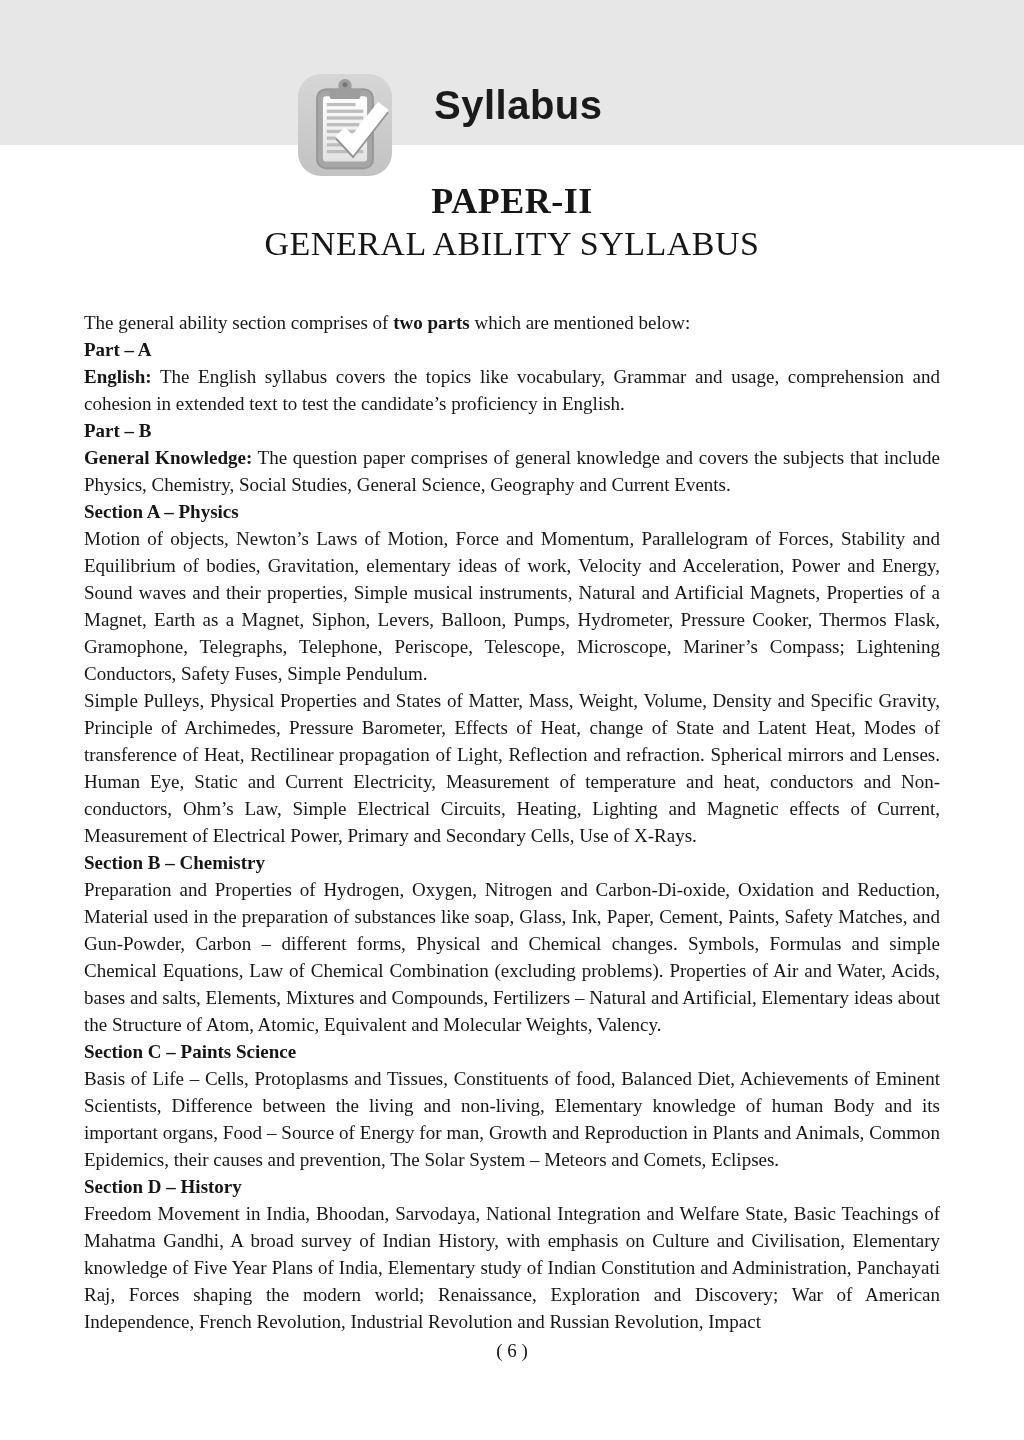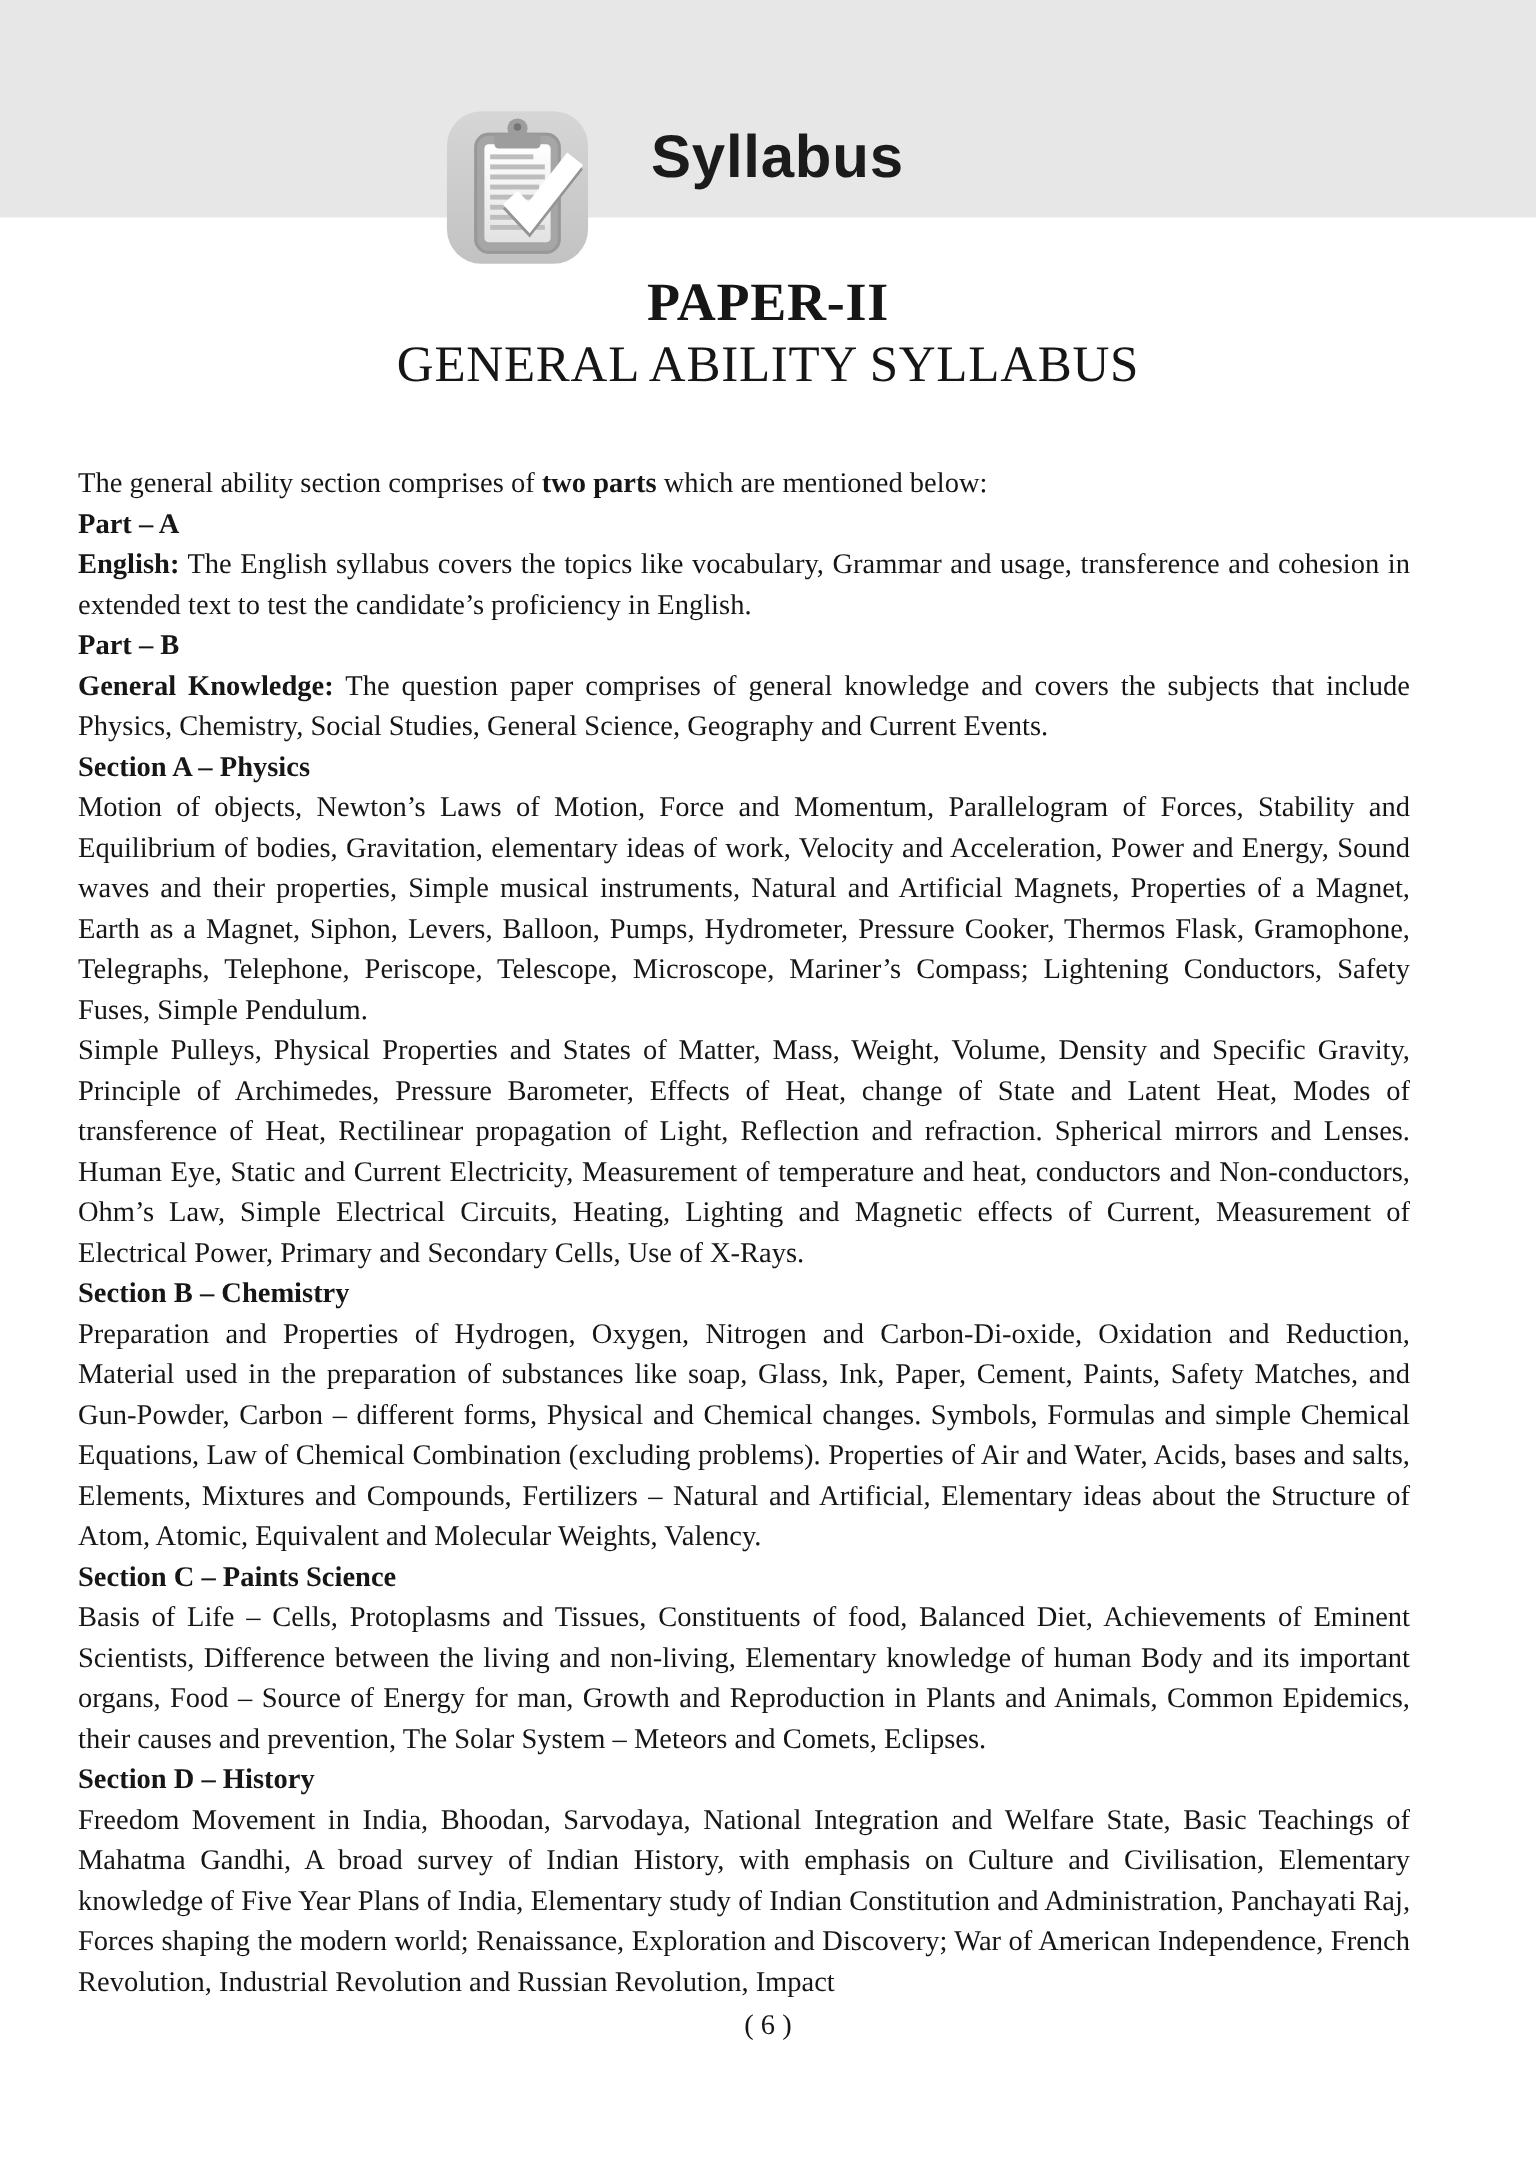--- a/index.html
+++ b/index.html
@@ -43,21 +43,21 @@
     letter-spacing: 0.5px;
   }
   .subject {
     margin: 0;
     font-size: 34px;
     font-weight: 400;
     line-height: 46px;
     letter-spacing: 0.5px;
   }
   .doc-body {
-    margin: 42px 84px 0 52px;
+    margin: 42px 84px 0 84px;
     font-size: 19px;
     line-height: 27px;
     text-align: justify;
   }
   .doc-body p { margin: 0; }
   .h { font-weight: 700; text-align: left; }
   .lbl { font-weight: 700; }
   .page-footer {
     text-align: center;
     font-size: 19px;
@@ -107,21 +107,21 @@
 
   <div class="headings">
     <h2 class="paper-no">PAPER-II</h2>
     <h2 class="subject">GENERAL ABILITY SYLLABUS</h2>
   </div>
 
   <main class="doc-body">
     <p><span>The general ability section comprises of </span><span class="lbl">two parts</span><span> which are mentioned below:</span></p>
 
     <p class="h">Part – A</p>
-    <p><span class="lbl">English:</span><span> The English syllabus covers the topics like vocabulary, Grammar and usage, transference and cohesion in extended text to test the candidate’s proficiency in English.</span></p>
+    <p><span class="lbl">English:</span><span> The English syllabus covers the topics like vocabulary, Grammar and usage, comprehension and cohesion in extended text to test the candidate’s proficiency in English.</span></p>
 
     <p class="h">Part – B</p>
     <p><span class="lbl">General Knowledge:</span><span> The question paper comprises of general knowledge and covers the subjects that include Physics, Chemistry, Social Studies, General Science, Geography and Current Events.</span></p>
 
     <p class="h">Section A – Physics</p>
     <p>Motion of objects, Newton’s Laws of Motion, Force and Momentum, Parallelogram of Forces, Stability and Equilibrium of bodies, Gravitation, elementary ideas of work, Velocity and Acceleration, Power and Energy, Sound waves and their properties, Simple musical instruments, Natural and Artificial Magnets, Properties of a Magnet, Earth as a Magnet, Siphon, Levers, Balloon, Pumps, Hydrometer, Pressure Cooker, Thermos Flask, Gramophone, Telegraphs, Telephone, Periscope, Telescope, Microscope, Mariner’s Compass; Lightening Conductors, Safety Fuses, Simple Pendulum.</p>
     <p>Simple Pulleys, Physical Properties and States of Matter, Mass, Weight, Volume, Density and Specific Gravity, Principle of Archimedes, Pressure Barometer, Effects of Heat, change of State and Latent Heat, Modes of transference of Heat, Rectilinear propagation of Light, Reflection and refraction. Spherical mirrors and Lenses. Human Eye, Static and Current Electricity, Measurement of temperature and heat, conductors and Non-conductors, Ohm’s Law, Simple Electrical Circuits, Heating, Lighting and Magnetic effects of Current, Measurement of Electrical Power, Primary and Secondary Cells, Use of X-Rays.</p>
 
     <p class="h">Section B – Chemistry</p>
     <p>Preparation and Properties of Hydrogen, Oxygen, Nitrogen and Carbon-Di-oxide, Oxidation and Reduction, Material used in the preparation of substances like soap, Glass, Ink, Paper, Cement, Paints, Safety Matches, and Gun-Powder, Carbon – different forms, Physical and Chemical changes. Symbols, Formulas and simple Chemical Equations, Law of Chemical Combination (excluding problems). Properties of Air and Water, Acids, bases and salts, Elements, Mixtures and Compounds, Fertilizers – Natural and Artificial, Elementary ideas about the Structure of Atom, Atomic, Equivalent and Molecular Weights, Valency.</p>

